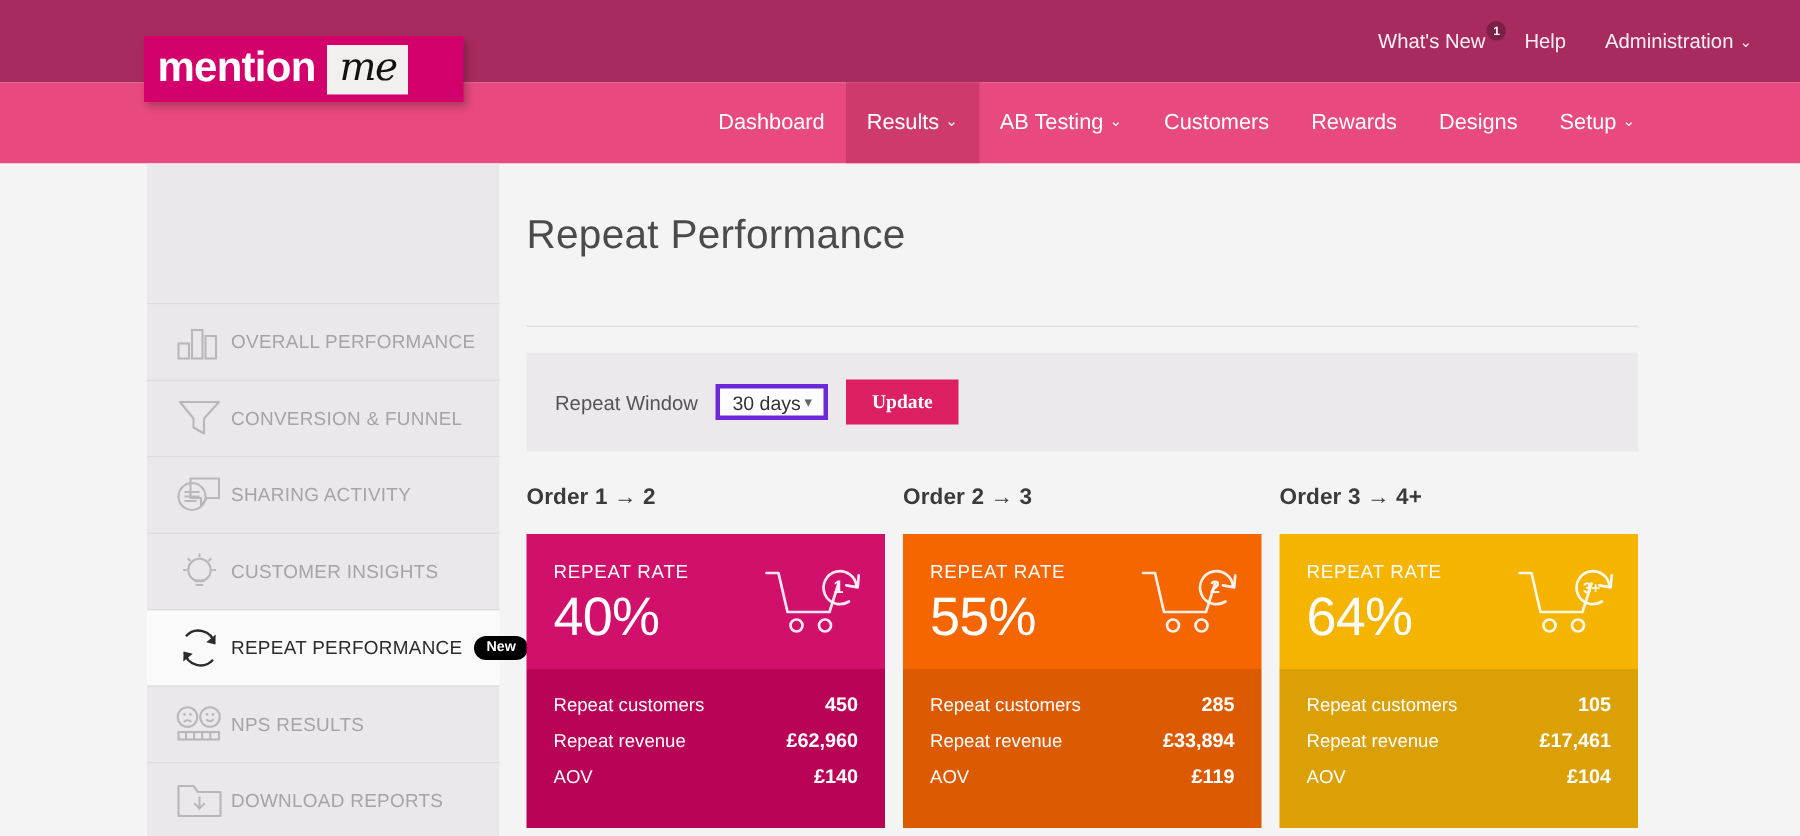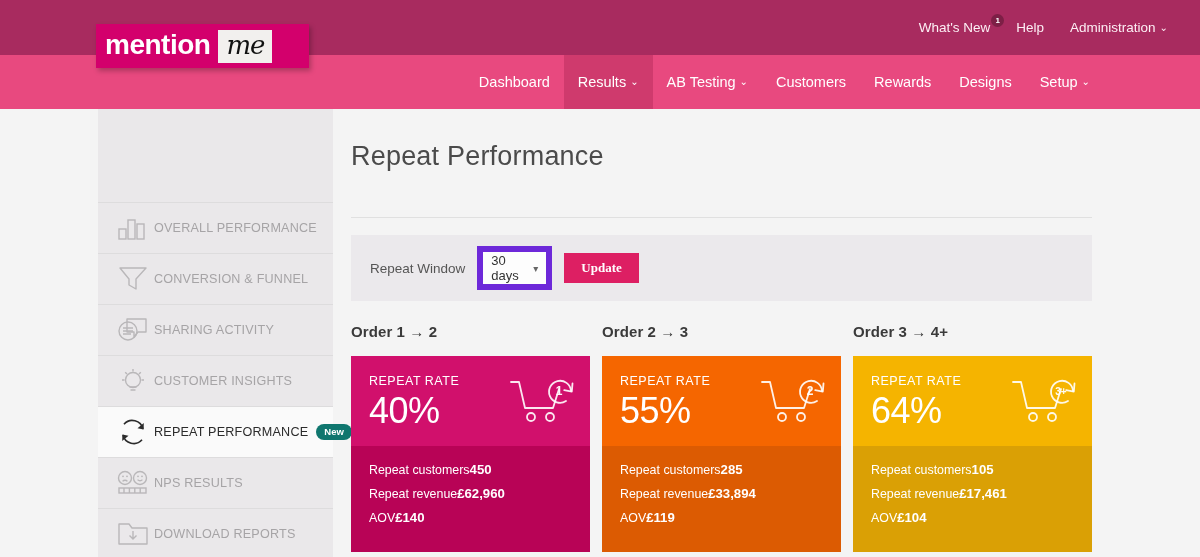--- a/index.html
+++ b/index.html
@@ -130,21 +130,21 @@
   }
   .side-label {
     font-size: 12.6px;
     color: #a6a4a6;
     letter-spacing: 0.2px;
     white-space: nowrap;
   }
   .side-item.active .side-label { color: #2b2b2b; }
   .new-badge {
     margin-left: 8px;
-    background: #0f766e;
+    background: #000000;
     color: #fff;
     font-size: 9.5px;
     font-weight: bold;
     border-radius: 9px;
     padding: 2.5px 8px 3.5px 8px;
     line-height: 1;
   }
 
   
   .content {
@@ -171,23 +171,23 @@
     display: flex; align-items: center;
     padding-left: 19px;
     gap: 12px;
   }
   .filter-label {
     font-size: 13.5px;
     color: #555;
   }
   .filter-select {
     width: 75px;
-    height: 44px;
+    height: 24px;
     background: #fdfdfd;
-    border: 6px solid #6d28d9;
+    border: 3px solid #6d28d9;
     display: flex; align-items: center;
     justify-content: space-between;
     padding: 0 8px;
     font-size: 13px;
     color: #333;
     cursor: pointer;
   }
   .filter-select .sel-caret { font-size: 10px; color: #666; }
   .update-btn {
     background: #dd1f63;
@@ -240,20 +240,21 @@
   .cart-icon {
     position: absolute;
     right: 14px; top: 18px;
   }
   .card-bottom {
     flex: 1;
     padding: 16px 18px 0 18px;
   }
   .stat-row {
     display: flex;
+    justify-content: space-between;
     align-items: baseline;
     color: #ffffff;
     font-size: 12.4px;
     margin-bottom: 9px;
   }
   .stat-val { font-weight: bold; font-size: 13.2px; }
 </style>
 </head>
 <body>
 

